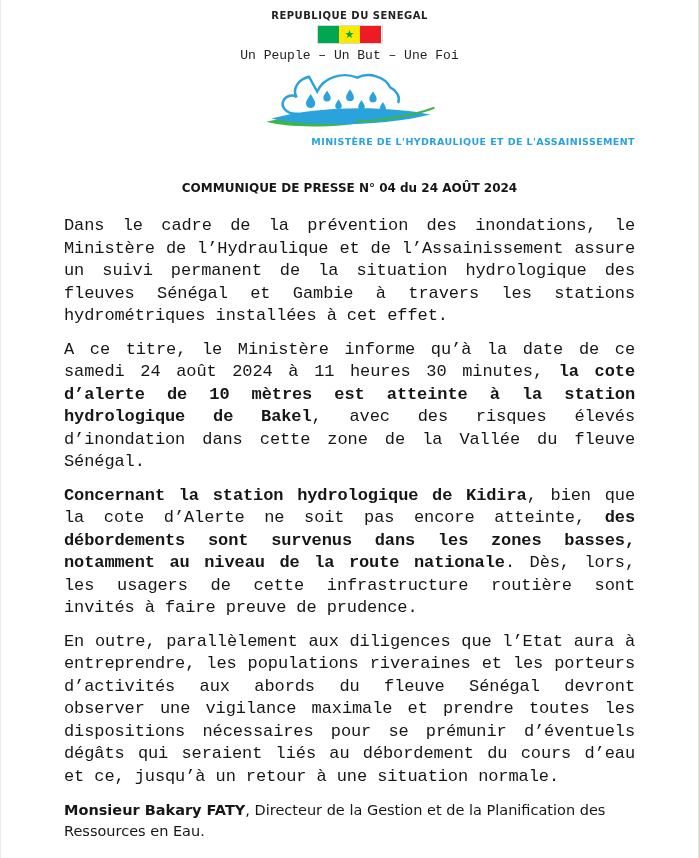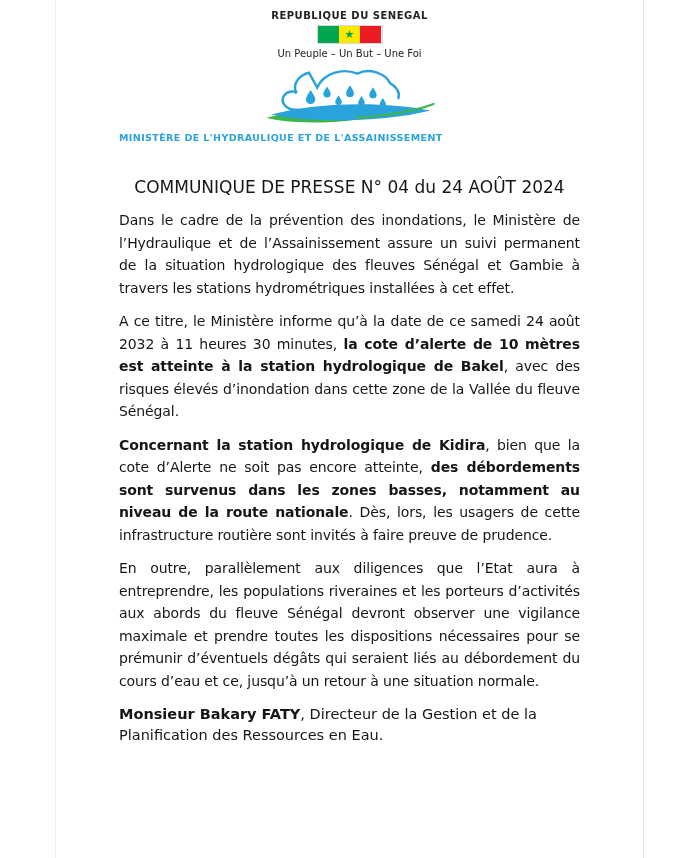--- a/index.html
+++ b/index.html
@@ -1,44 +1,44 @@
 <!DOCTYPE html>
 <html><head>
 <meta charset="utf-8">
 <style>
   html,body{margin:0;padding:0;background:#fff;}
   .page{
     position:relative;
-    width:589px;height:858px;
+    width:699px;height:858px;
     margin:0 auto;
     background:#ffffff;
     border-left:1px solid #ececec;
     border-right:1px solid #e4e4e4;
     box-sizing:border-box;
     overflow:hidden;
     font-family:"DejaVu Sans","Liberation Sans",sans-serif;
     color:#161616;
   }
   .content{padding:10px 63px 0 63px;}
   
   .rep-header{text-align:center;}
   .rep-title{font-size:10px;font-weight:bold;letter-spacing:0.5px;color:#222;}
   .flag{width:64px;height:17px;margin:4px auto 0 auto;display:flex;border:0.5px solid #d8d8d8;}
   .flag .band{flex:1;position:relative;}
   .flag .star{position:absolute;left:50%;top:50%;transform:translate(-50%,-54%);font-size:11px;line-height:1;}
-  .motto{font-size:10px;margin-top:4px;color:#222;}
+  .motto{font-size:13px;margin-top:4px;color:#222;font-family:Liberation Mono, monospace;}
   
-  .logo-block{text-align:left;margin-top:8px;}
+  .logo-block{text-align:right;margin-top:8px;}
   .logo-block svg{display:block;margin:0 auto;}
   .ministry-name{font-size:9.5px;font-weight:bold;letter-spacing:0.4px;margin-top:1px;}
   
-  .doc-title{margin-top:34px;text-align:center;font-size:17px;font-weight:normal;}
+  .doc-title{margin-top:34px;text-align:center;font-size:12px;font-weight:bold;}
   .doc-subtitle{margin:12px auto 0 auto;text-align:center;font-size:15px;font-weight:bold;line-height:1.45;max-width:560px;}
   
-  .body{margin-top:12px;font-size:14px;line-height:22.5px;text-align:justify;letter-spacing:-0.1px;}
+  .body{margin-top:20px;font-size:17px;line-height:22.5px;text-align:justify;letter-spacing:-0.1px;font-family:Liberation Mono, monospace;}
   .body p{margin:0 0 11px 0;}
   .sig{font-weight:bold;text-align:right;font-size:15px;margin-top:3px;}
   .contacts{font-size:15px;font-weight:bold;margin-top:6px;}
   .contacts .u{text-decoration:underline;}
   .contact-line{margin-top:12px;font-size:14.5px;line-height:21px;text-align:left;}
 </style>
 </head>
 <body>
 
 <div class="page">
@@ -77,21 +77,21 @@
 
         <path d="M118 62 C160 59 190 53 212 45" fill="none" stroke="#3cb54a" stroke-width="2.5" stroke-linecap="round"></path>
       </svg>
       <div class="ministry-name" style="color:#2aa3dc;">MINISTÈRE DE L'HYDRAULIQUE ET DE L'ASSAINISSEMENT</div>
     </div>
 
     <div class="doc-title">COMMUNIQUE DE PRESSE N° 04 du 24 AOÛT 2024</div>
 
     <div class="body">
       <p><span>Dans le cadre de la prévention des inondations, le Ministère de l’Hydraulique et de l’Assainissement assure un suivi permanent de la situation hydrologique des fleuves Sénégal et Gambie à travers les stations hydrométriques installées à cet effet.</span></p>
-      <p><span>A ce titre, le Ministère informe qu’à la date de ce samedi 24 août 2032 à 11 heures 30 minutes, </span><span style="font-weight: bold;">la cote d’alerte de 10 mètres est atteinte à la station hydrologique de Bakel</span><span>, avec des risques élevés d’inondation dans cette zone de la Vallée du fleuve Sénégal.</span></p>
+      <p><span>A ce titre, le Ministère informe qu’à la date de ce samedi 24 août 2024 à 11 heures 30 minutes, </span><span style="font-weight: bold;">la cote d’alerte de 10 mètres est atteinte à la station hydrologique de Bakel</span><span>, avec des risques élevés d’inondation dans cette zone de la Vallée du fleuve Sénégal.</span></p>
       <p><span style="font-weight: bold;">Concernant la station hydrologique de Kidira</span><span>, bien que la cote d’Alerte ne soit pas encore atteinte, </span><span style="font-weight: bold;">des débordements sont survenus dans les zones basses, notamment au niveau de la route nationale</span><span>. Dès, lors, les usagers de cette infrastructure routière sont invités à faire preuve de prudence.</span></p>
       <p><span>En outre, parallèlement aux diligences que l’Etat aura à entreprendre, les populations riveraines et les porteurs d’activités aux abords du fleuve Sénégal devront observer une vigilance maximale et prendre toutes les dispositions nécessaires pour se prémunir d’éventuels dégâts qui seraient liés au débordement du cours d’eau et ce, jusqu’à un retour à une situation normale.</span></p>
     </div>
 
 
     <p class="contact-line"><span style="font-weight: bold;">Monsieur Bakary FATY</span><span>, Directeur de la Gestion et de la Planification des Ressources en Eau.</span></p>
 
   </div>
 </div>
 

